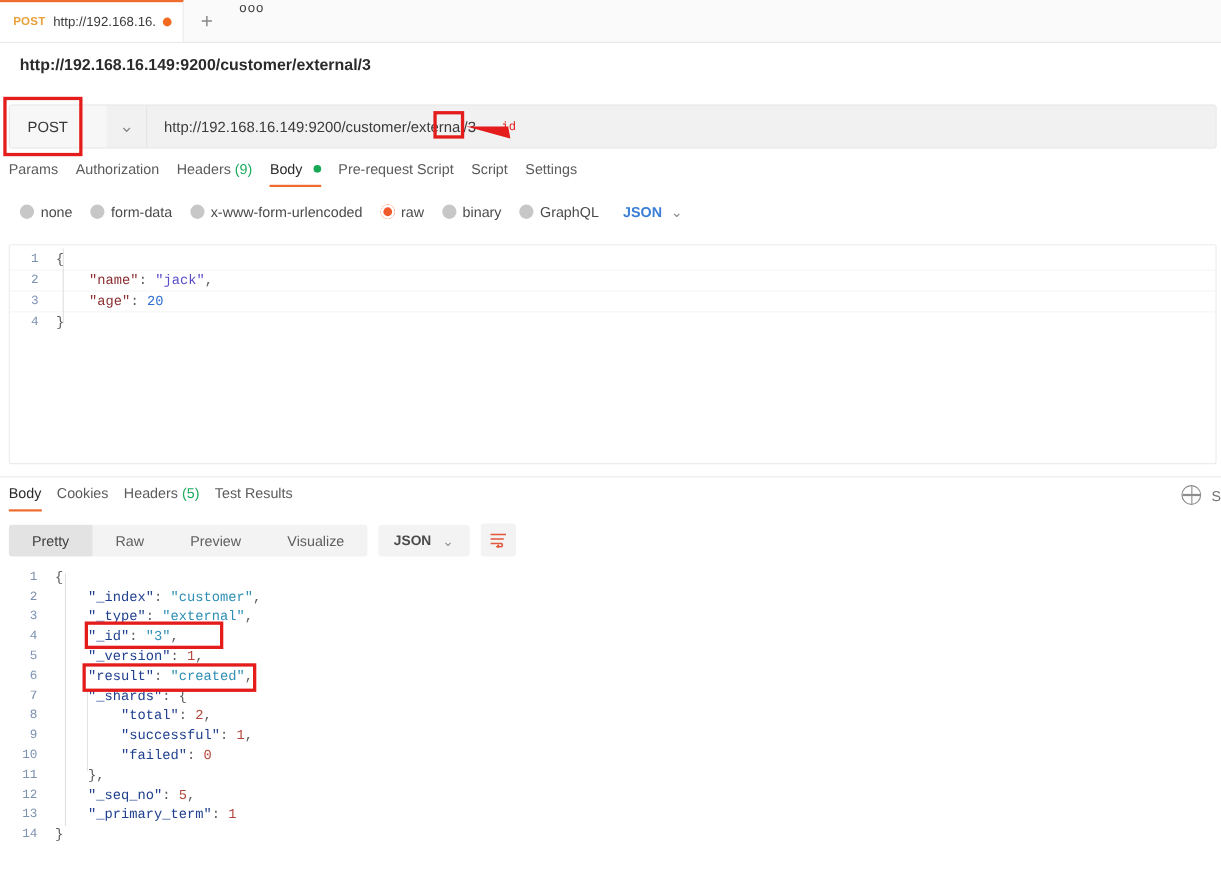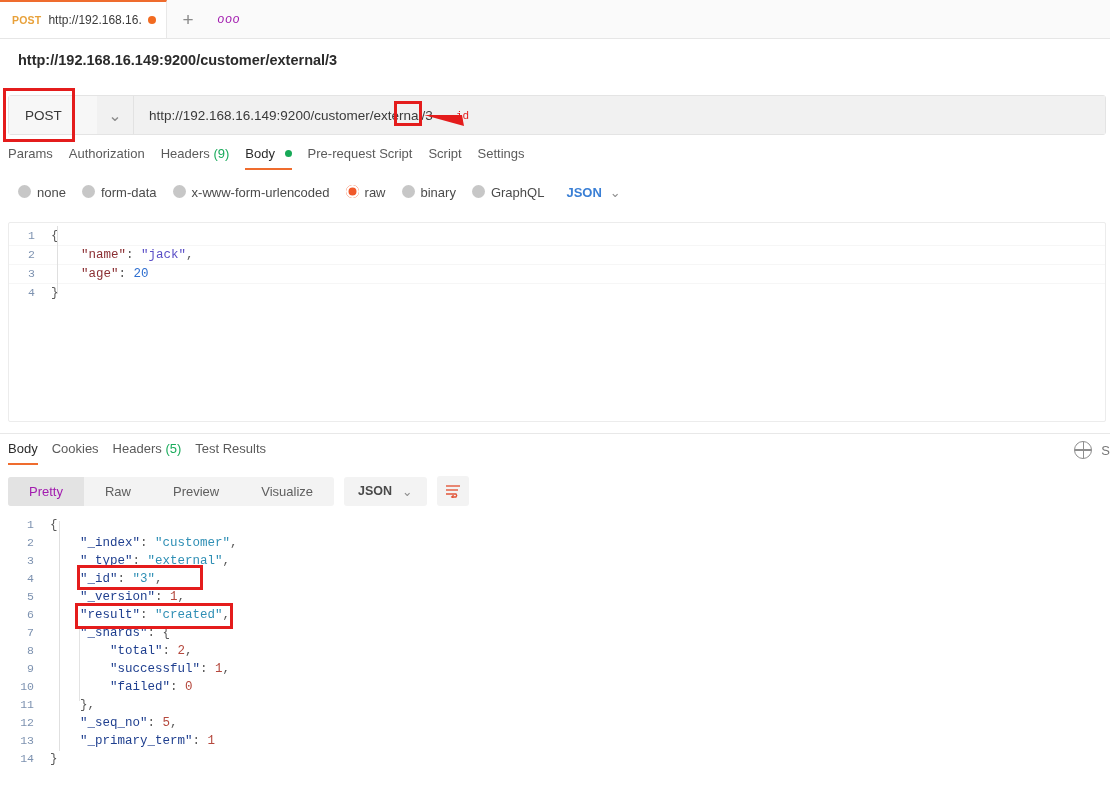--- a/index.html
+++ b/index.html
@@ -60,25 +60,24 @@
   }
   .plus-btn {
     width: 42px;
     display: flex; align-items: center; justify-content: center;
     color: #8a8a8a;
     font-size: 19px;
     line-height: 1;
   }
   .dots-btn {
     width: 40px;
-    display: flex; align-items: center; justify-content: center;
-    color: #a21caf;
+    display: flex; justify-content: center;
+    color: #404040;
     font-size: 12px;
     letter-spacing: 1px;
-    font-style: italic;
   }
 
   
   .req-title {
     position: absolute;
     left: 18px; top: 52px;
     font-size: 14.5px;
     font-weight: bold;
     color: #2b2b2b;
   }
@@ -164,21 +163,21 @@
     position: absolute;
     left: 18px; top: 185px;
     display: flex;
     align-items: center;
     gap: 7px;
     font-size: 13px;
     color: #4b4b4b;
   }
   .radio-item {
     display: flex;
-    align-items: flex-start;
+    align-items: center;
     gap: 6px;
     margin-right: 9px;
   }
   .radio {
     width: 13px; height: 13px;
     border-radius: 50%;
     background: #c7c7c7;
     flex: none;
   }
   .radio.on {
@@ -336,21 +335,21 @@
     border-radius: 3px;
     overflow: hidden;
   }
   .seg {
     padding: 7px 21px;
     font-size: 13px;
     color: #5e5e5e;
   }
   .seg.active {
     background: #e3e3e3;
-    color: #a21caf;
+    color: #404040;
   }
   .json-pill {
     display: flex;
     align-items: center;
     gap: 10px;
     background: #f3f3f3;
     border-radius: 3px;
     padding: 7px 14px;
     font-size: 12.5px;
     font-weight: bold;

